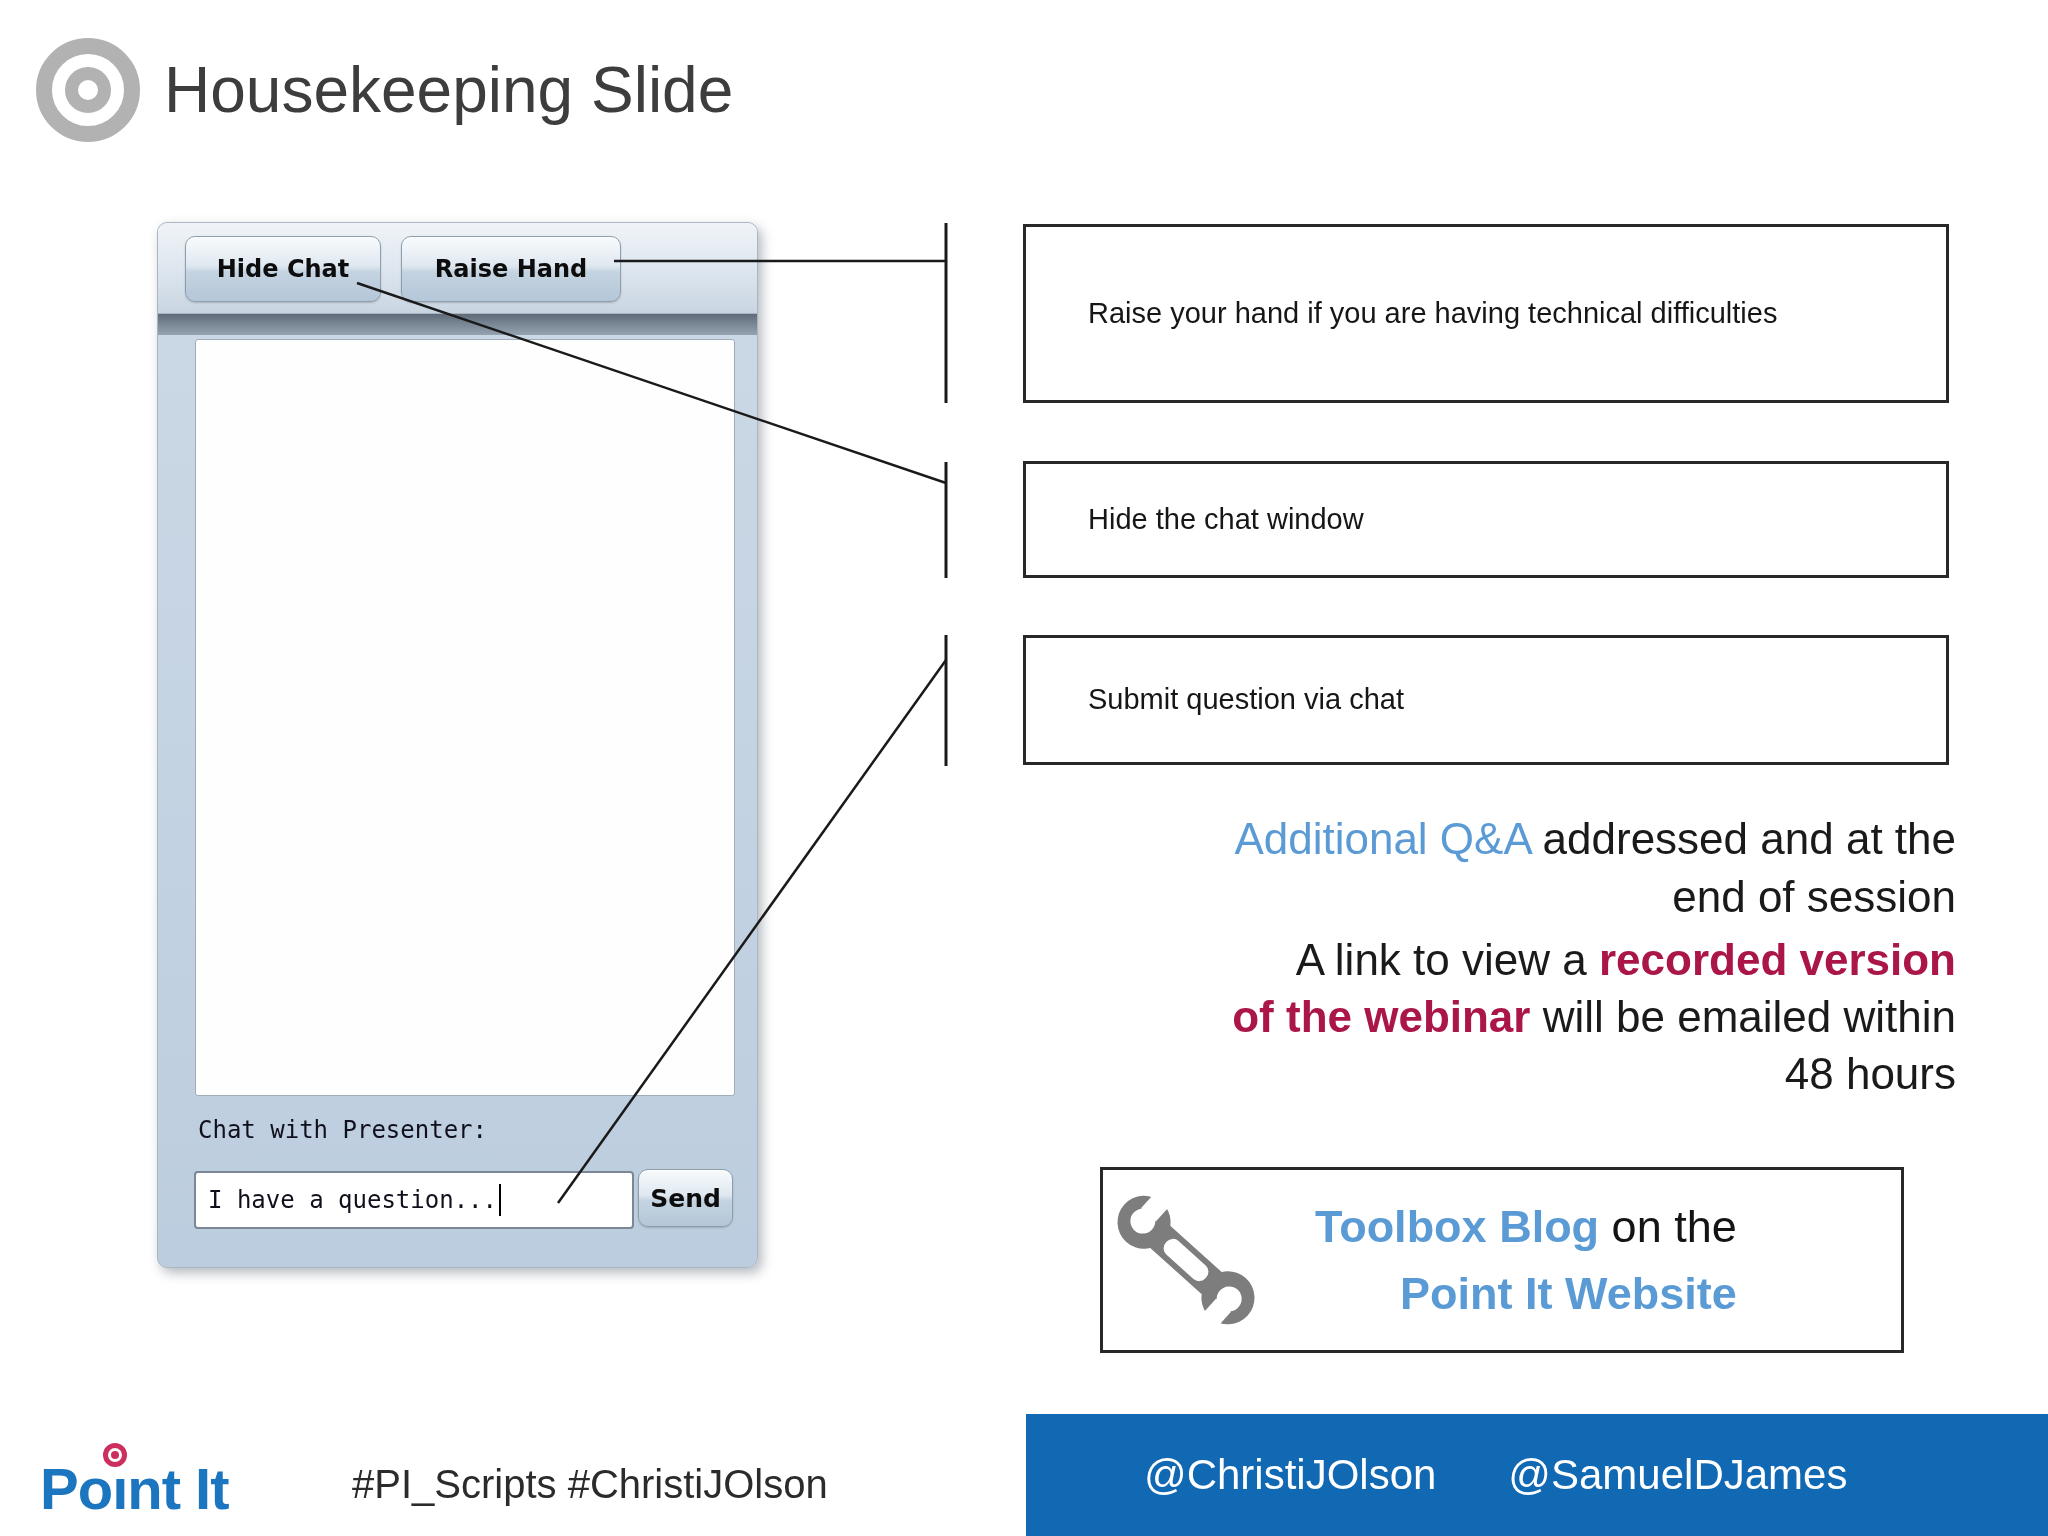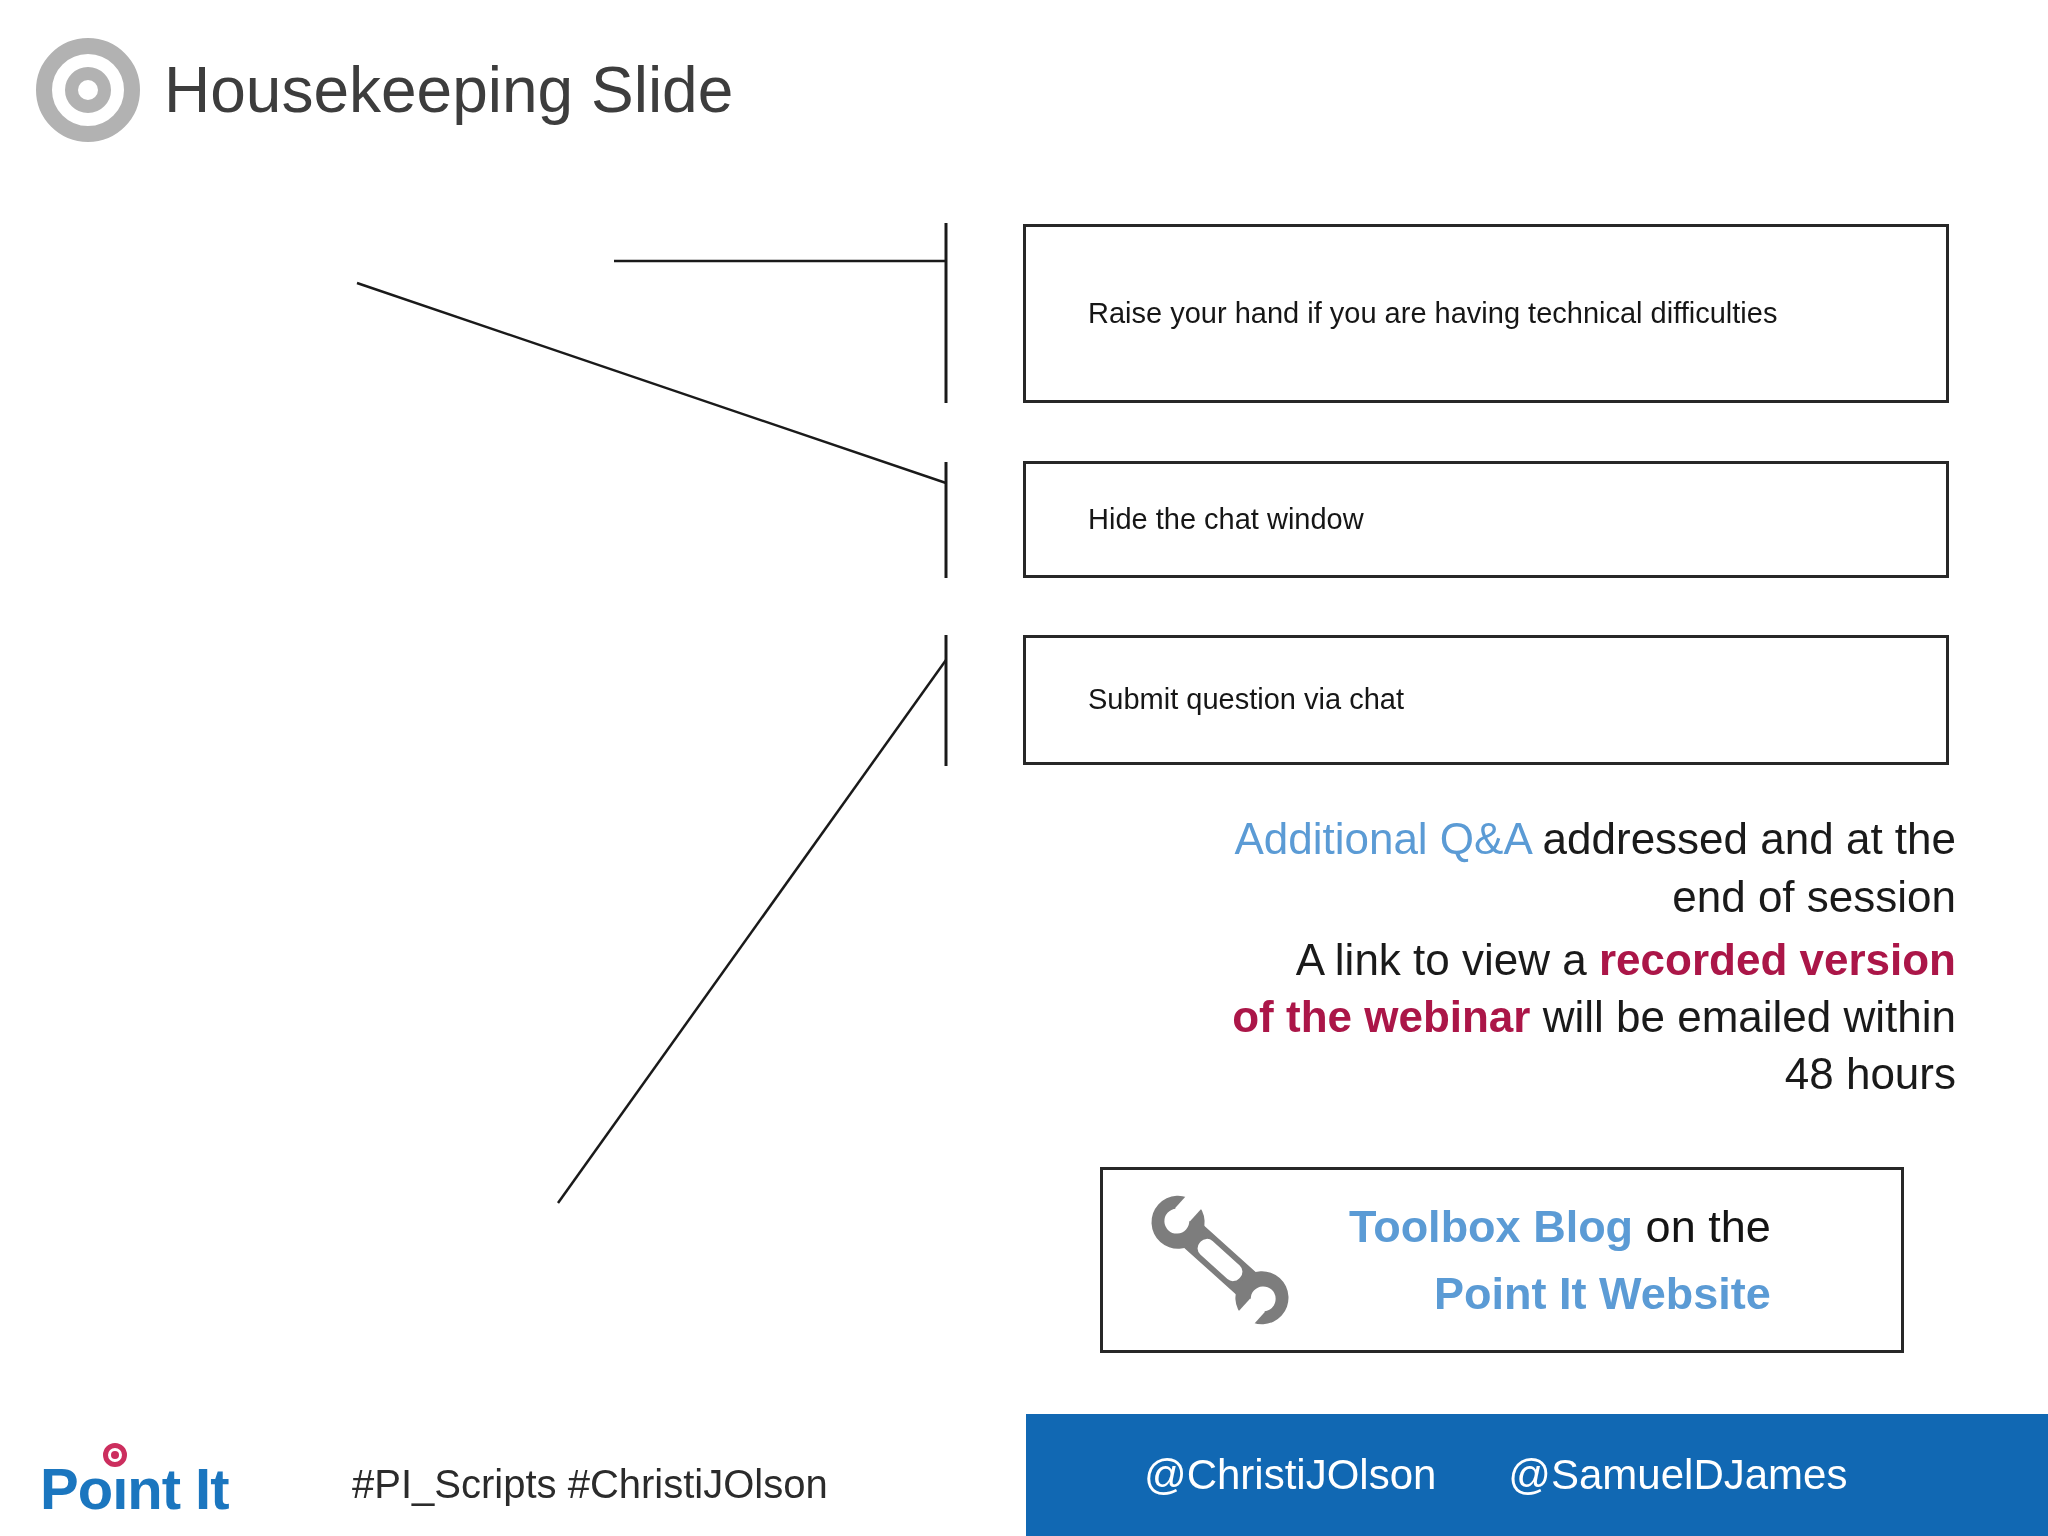--- a/index.html
+++ b/index.html
@@ -57,21 +57,21 @@
   
   .para { position:absolute; left:1046px; width:910px; font-size:44px; color:#1a1a1a; line-height:1.32; }
   .p-qa  { top:810px; }
   .p-rec { top:932px; line-height:1.29; }
   .accent-blue { color:#5b9bd5; }
   .accent-crimson { color:#ab1648; font-weight:bold; }
 
   
   .toolbox { position:absolute; left:1100px; top:1167px; width:804px; height:186px;
              background:#fff; border:3px solid #282828;
-             display:flex; align-items:center; padding-left:34px; }
+             display:flex; align-items:center; }
   .wrench { width:166px; height:166px; flex:0 0 auto; }
   .toolbox-text { margin-left:46px; font-size:45px; color:#141414; line-height:1.5; }
   .link-blue { color:#5b9bd5; font-weight:bold; }
 
   
   .logo { position:absolute; left:40px; top:1455px; font-size:58px; font-weight:bold;
           color:#1b76bf; letter-spacing:-1px; }
   .logo .mini-bullseye { position:absolute; left:63px; top:-12px; width:24px; height:24px;
           border:5px solid #cc2e5e; border-radius:50%;
           display:flex; align-items:center; justify-content:center; }
@@ -86,20 +86,33 @@
 
 <div class="slide">
 
   <div class="title-row">
     <div class="bullseye-lg">
       <div class="inner"></div>
     </div>
     <div class="page-title">Housekeeping Slide</div>
   </div>
 
+  <div class="chat-window">
+    <div class="chat-header"></div>
+    <div class="ui-btn btn-hide">Hide Chat</div>
+    <div class="ui-btn btn-raise">Raise Hand</div>
+    <div class="chat-sep"></div>
+    <div class="chat-log"></div>
+    <div class="chat-label">Chat with Presenter:</div>
+    <div class="chat-input">
+      <span>I have a question...</span>
+        <span class="caret"></span>
+    </div>
+    <div class="ui-btn btn-send">Send</div>
+  </div>
 
   <svg class="lines" viewBox="0 0 2048 1536">
     <line x1="614" y1="261" x2="946" y2="261" stroke="#1a1a1a" stroke-width="2.5"></line>
     <line x1="946" y1="223" x2="946" y2="403" stroke="#1a1a1a" stroke-width="3"></line>
     <line x1="357" y1="283" x2="946" y2="483" stroke="#1a1a1a" stroke-width="2.5"></line>
     <line x1="946" y1="462" x2="946" y2="578" stroke="#1a1a1a" stroke-width="3"></line>
     <line x1="558" y1="1203" x2="946" y2="660" stroke="#1a1a1a" stroke-width="2.5"></line>
     <line x1="946" y1="635" x2="946" y2="766" stroke="#1a1a1a" stroke-width="3"></line>
   </svg>
 

